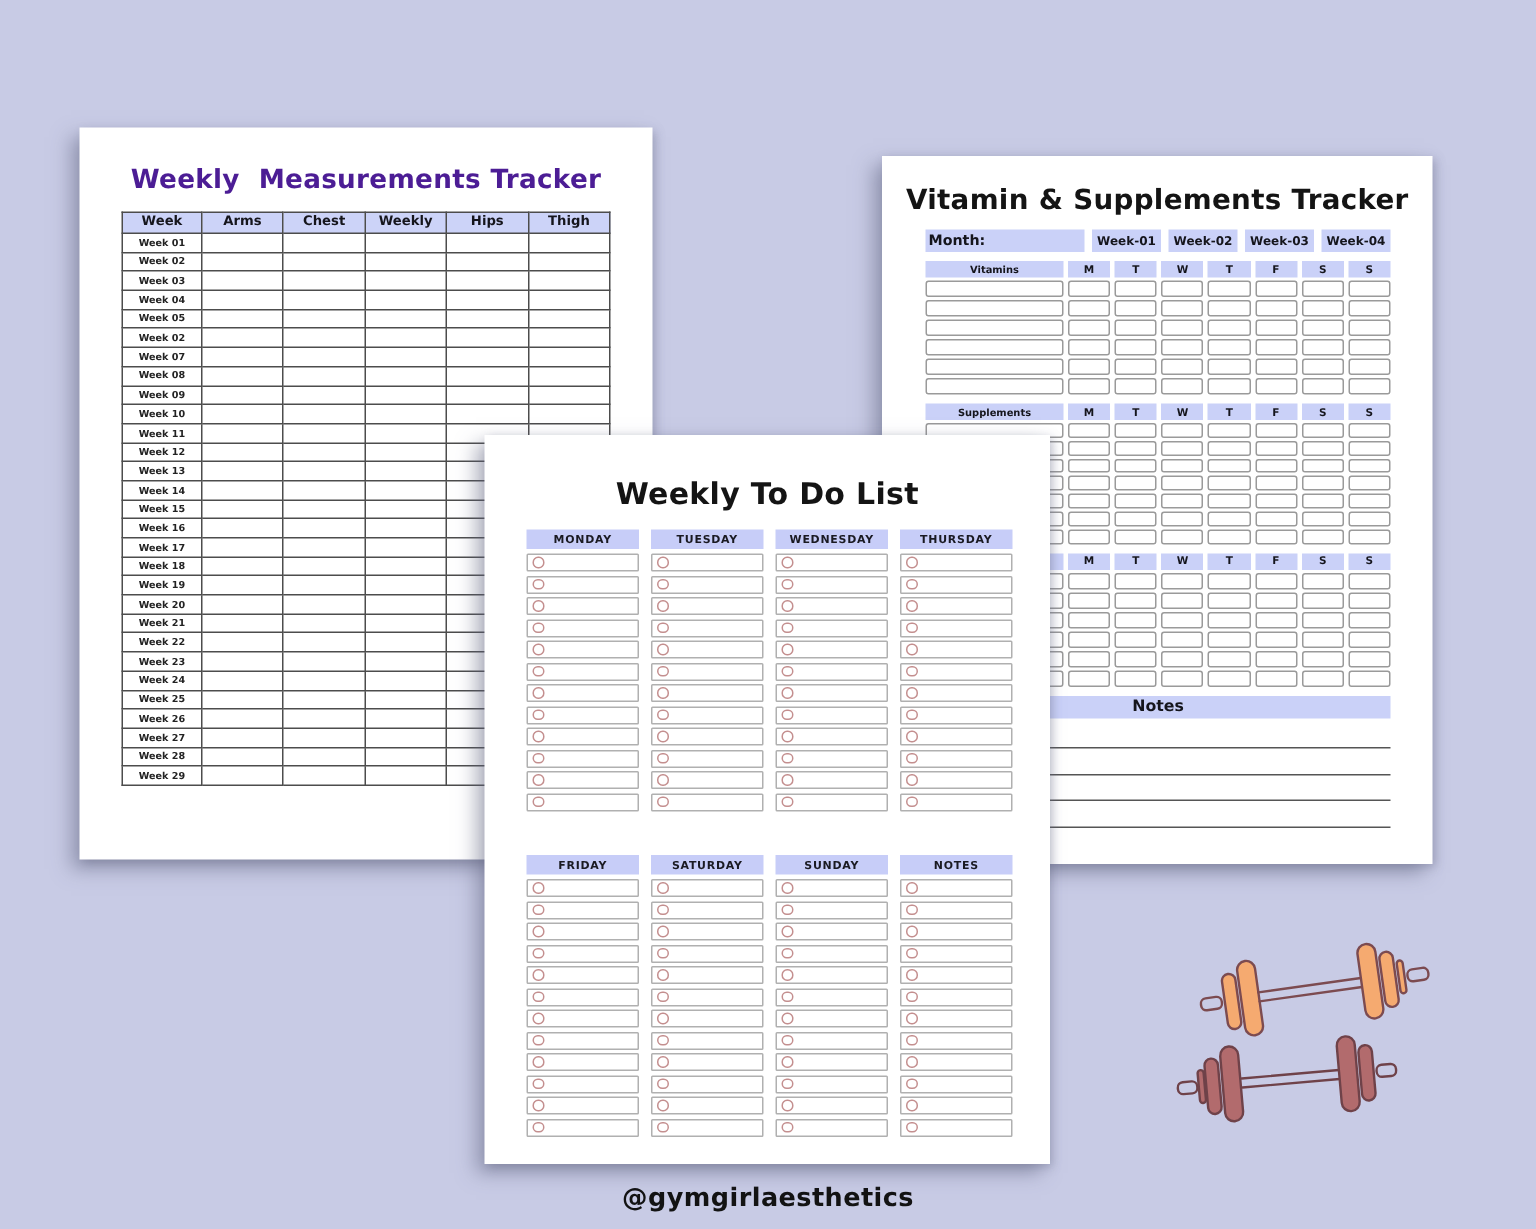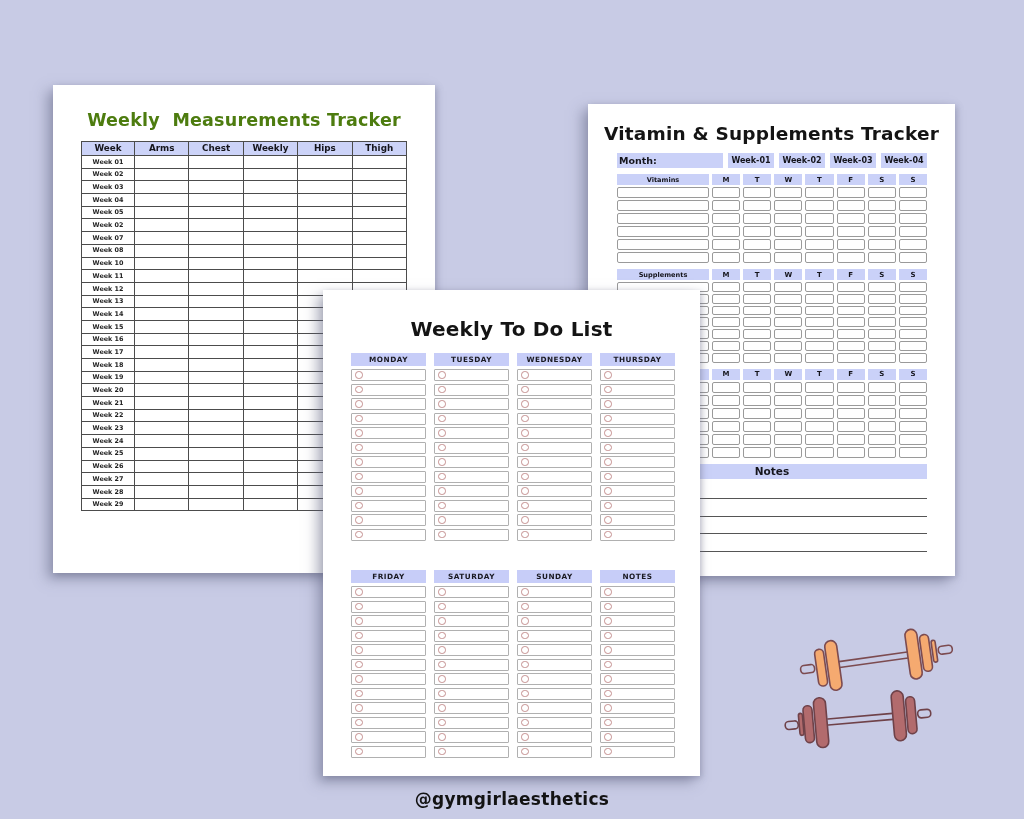--- a/index.html
+++ b/index.html
@@ -10,21 +10,21 @@
   }
   .canvas{position:absolute;inset:0;width:1024px;height:819px;background:#c8cbe5;}
   .page{
     position:absolute;background:#ffffff;
     box-shadow:-6px 6px 12px rgba(96,99,128,0.50), 2px 2px 6px rgba(96,99,128,0.35);
   }
   
   .page-measurements{left:53px;top:85px;width:382px;height:488px;z-index:1;}
   .m-title{
     margin-top:25px;text-align:center;font-size:17.5px;font-weight:800;
-    letter-spacing:.2px;color:#4d7c0f;white-space:pre;
+    letter-spacing:.2px;color:#4c1d95;white-space:pre;
   }
   table.m-table{
     border-collapse:collapse;table-layout:fixed;width:326px;margin:11px auto 0 auto;
   }
   table.m-table col.week-col{width:53px;}
   table.m-table th, table.m-table td{
     border:1px solid #4c4c4c;padding:0;line-height:1;box-sizing:border-box;
   }
   table.m-table th{
     background:#ccd3f8;height:14px;font-size:8.8px;font-weight:800;color:#15151c;
@@ -176,20 +176,28 @@
           <tr>
             <td class="week-label">Week 07</td>
             <td></td>
             <td></td>
             <td></td>
             <td></td>
             <td></td>
           </tr>
           <tr>
             <td class="week-label">Week 08</td>
+            <td></td>
+            <td></td>
+            <td></td>
+            <td></td>
+            <td></td>
+          </tr>
+          <tr>
+            <td class="week-label">Week 09</td>
             <td></td>
             <td></td>
             <td></td>
             <td></td>
             <td></td>
           </tr>
           <tr>
             <td class="week-label">Week 10</td>
             <td></td>
             <td></td>

